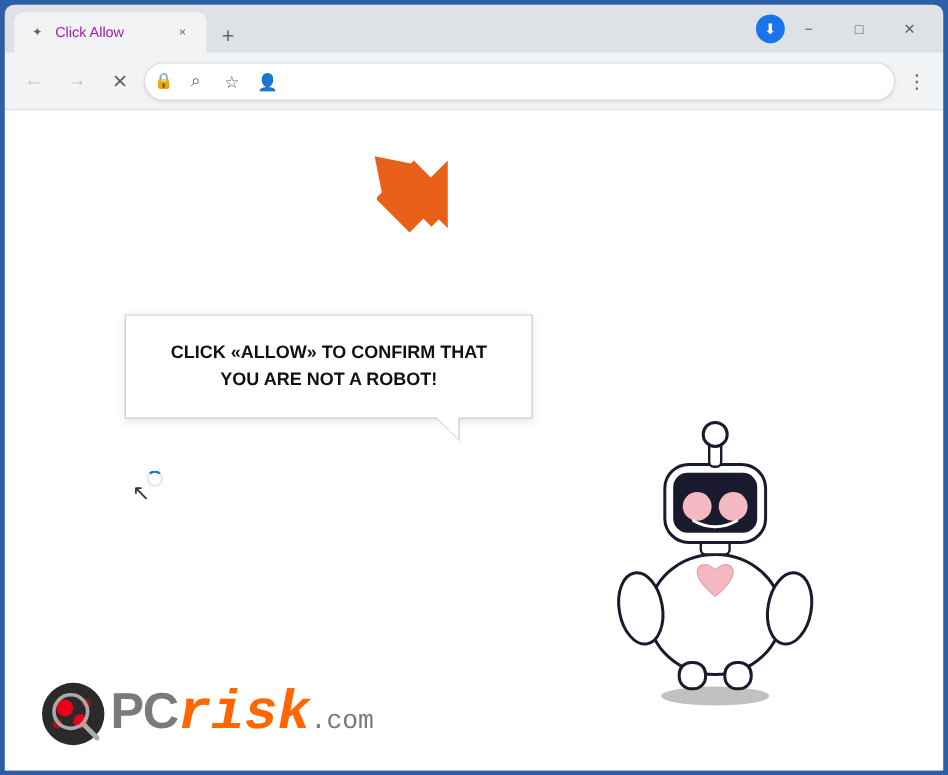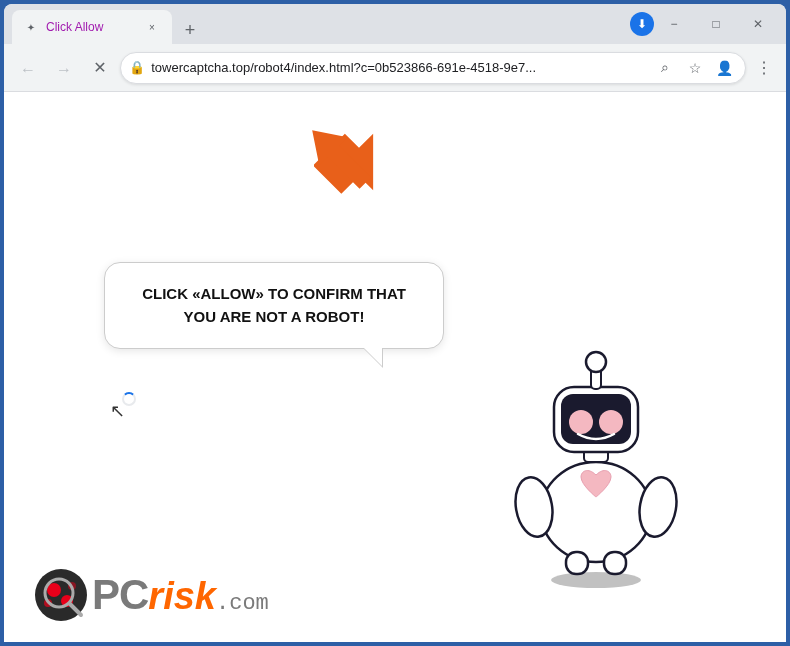--- a/index.html
+++ b/index.html
@@ -220,21 +220,21 @@
     }
 
     
     .speech-bubble {
       position: absolute;
       top: 170px;
       left: 100px;
       width: 340px;
       background: white;
       border: 1.5px solid #ccc;
-      border-radius: 16px;
+      border-radius: 1px;
       padding: 20px 24px;
       box-shadow: 0 2px 8px rgba(0,0,0,0.1);
     }
 
     .speech-bubble::after {
       content: '';
       position: absolute;
       bottom: -20px;
       right: 60px;
       border-width: 20px 0 0 20px;
@@ -359,21 +359,20 @@
     </div>
     <div class="nav-btn disabled">
       <span>→</span>
     </div>
     <div class="nav-btn">
       <span>✕</span>
     </div>
 
     <div class="address-bar">
       <span class="lock-icon">🔒</span>
-      <span class="url-text">towercaptcha.top/robot4/index.html?c=0b523866-691e-4518-9e7...</span>
       <div class="address-icons">
         <div class="addr-icon">⌕</div>
         <div class="addr-icon">☆</div>
         <div class="addr-icon">👤</div>
       </div>
     </div>
 
     <div class="menu-icon">⋮</div>
   </div>
 
@@ -451,19 +450,19 @@
           <circle cx="33" cy="33" r="6" fill="#e8001a"></circle>
           <circle cx="14" cy="35" r="4" fill="#e8001a" opacity="0.7"></circle>
           <circle cx="38" cy="18" r="4" fill="#e8001a" opacity="0.5"></circle>
 
           <line x1="36" y1="36" x2="47" y2="47" stroke="#aaa" stroke-width="4" stroke-linecap="round"></line>
           <circle cx="25" cy="25" r="14" fill="none" stroke="#aaa" stroke-width="3"></circle>
         </svg>
       </div>
       <div style="display:flex; align-items:baseline;">
         <span style="font-size:42px; font-weight:900; color:#7a7a7a; font-family:Arial Black,sans-serif; letter-spacing:-1px;">PC</span>
-        <span style="font-size:38px; font-weight:700; color:#ff6600; font-family:Liberation Sans, sans-serif; font-style:italic;">risk</span>
+        <span style="font-size:46px; font-weight:700; color:#ff6600; font-family:Liberation Mono, monospace; font-style:italic;">risk</span>
         <span style="font-size:22px; font-weight:400; color:#7a7a7a; font-family:Liberation Mono, monospace;">.com</span>
       </div>
     </div>
 
   </div>
 </div>
 
 </body></html>

